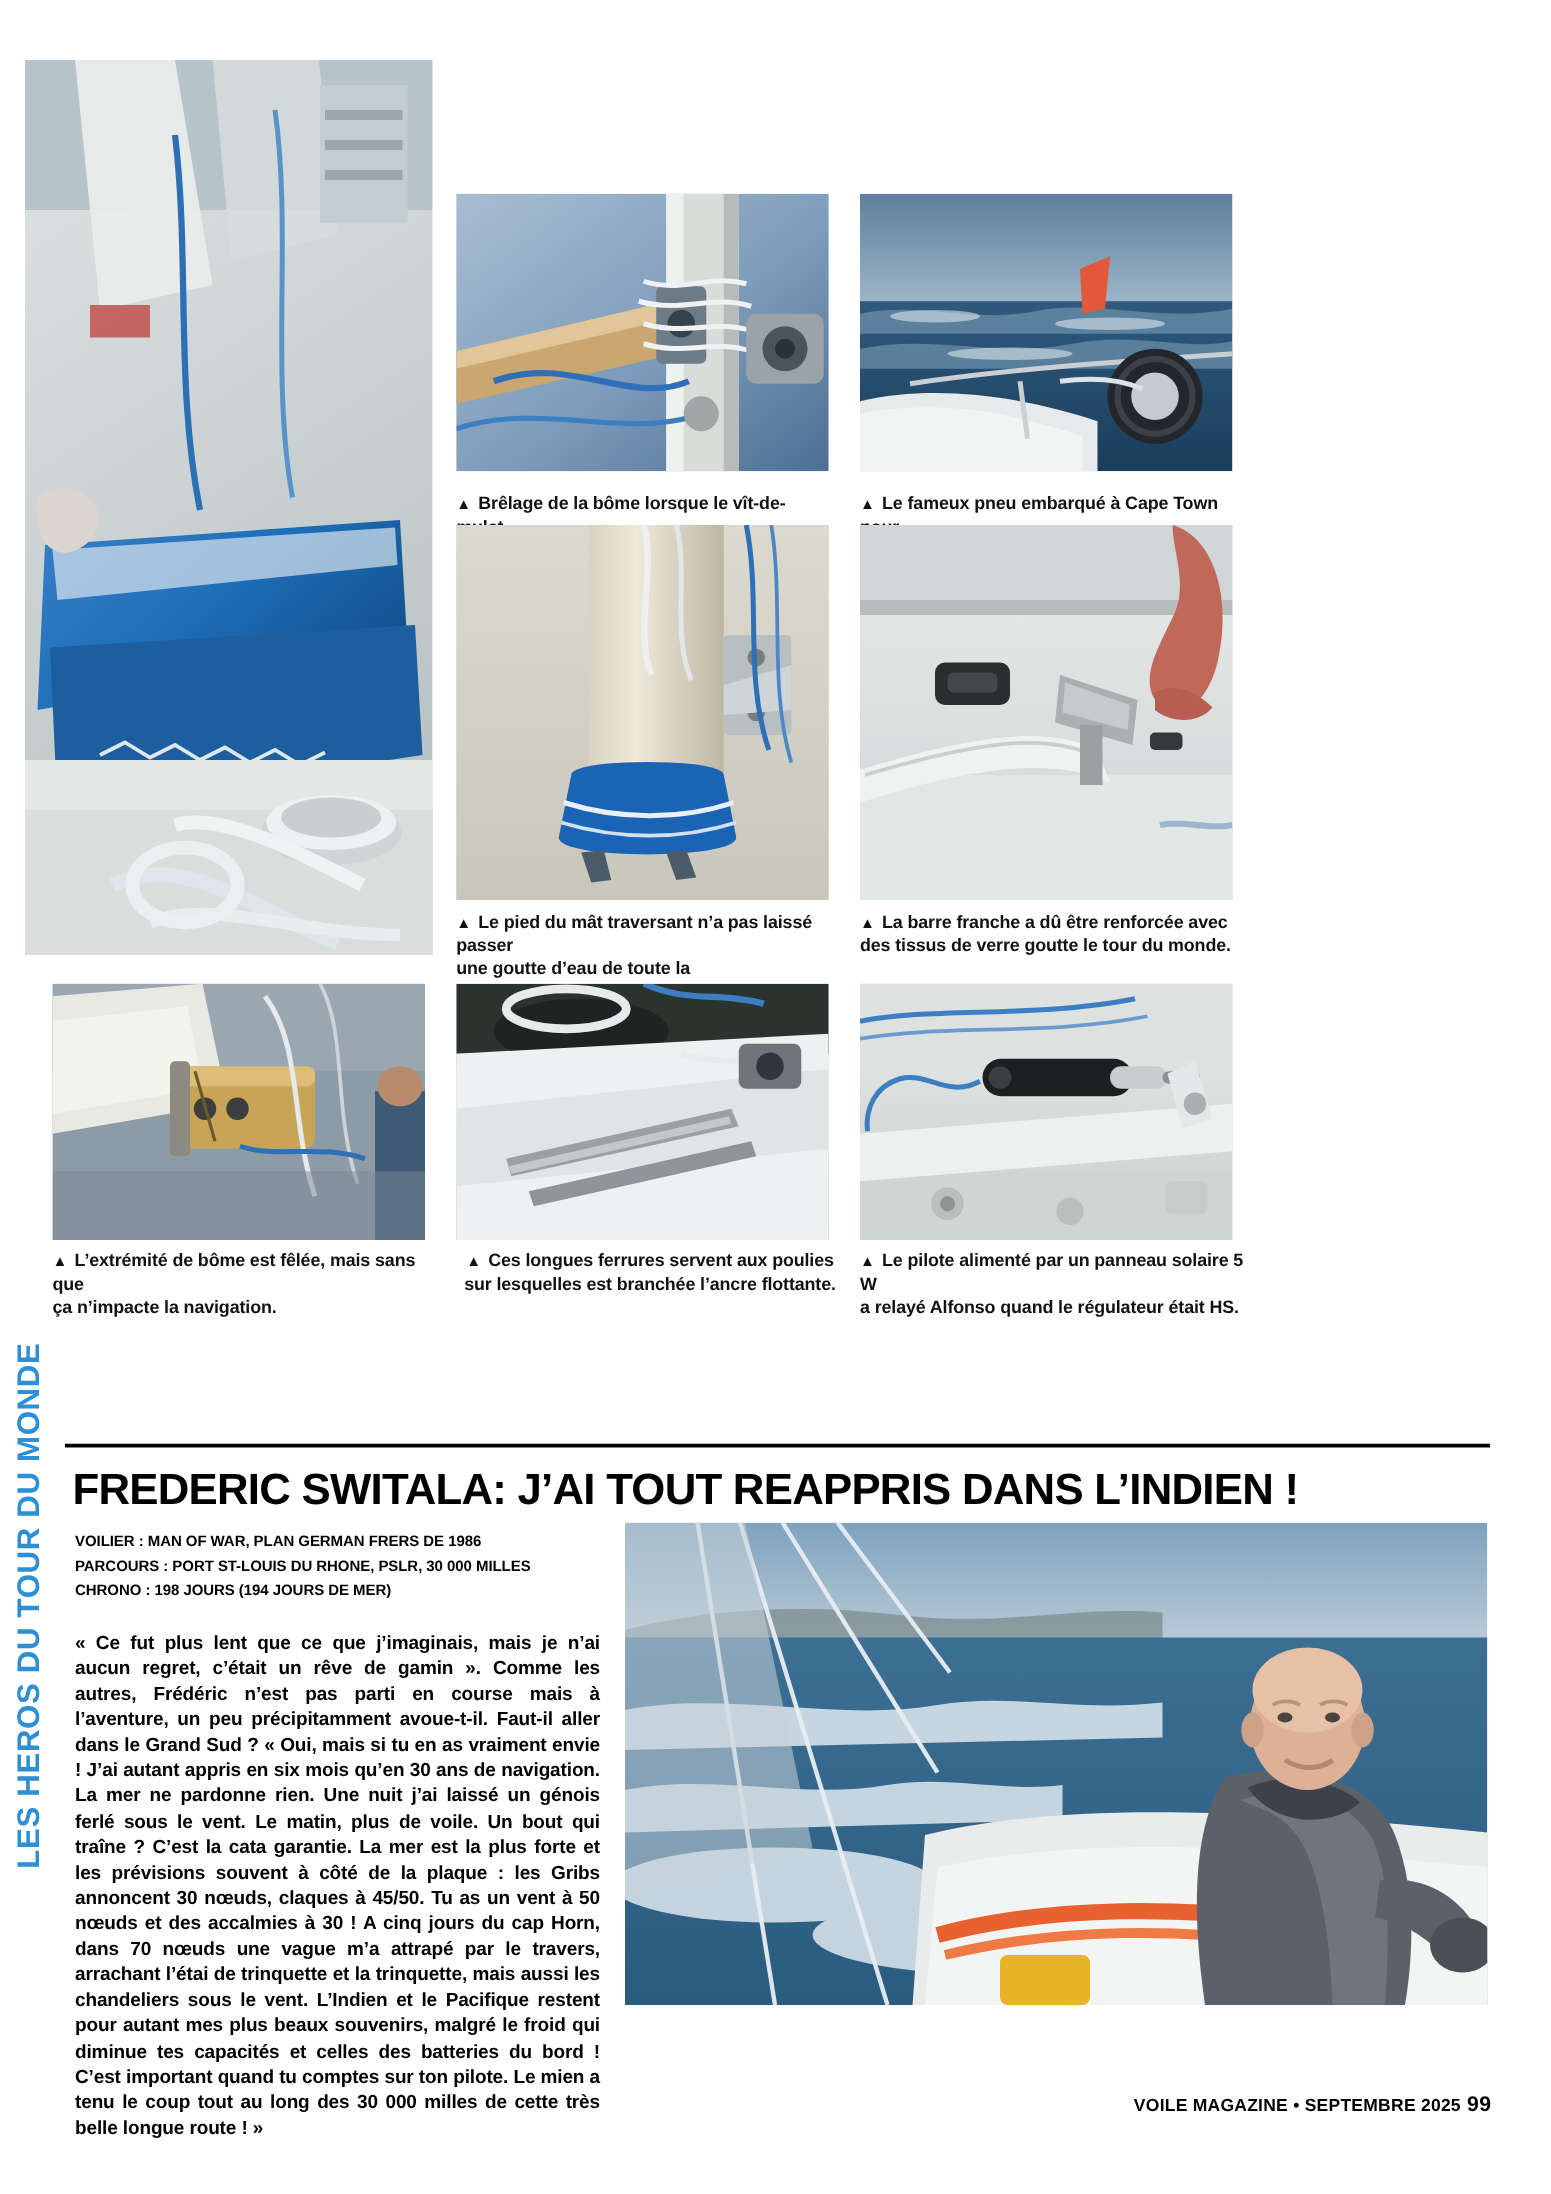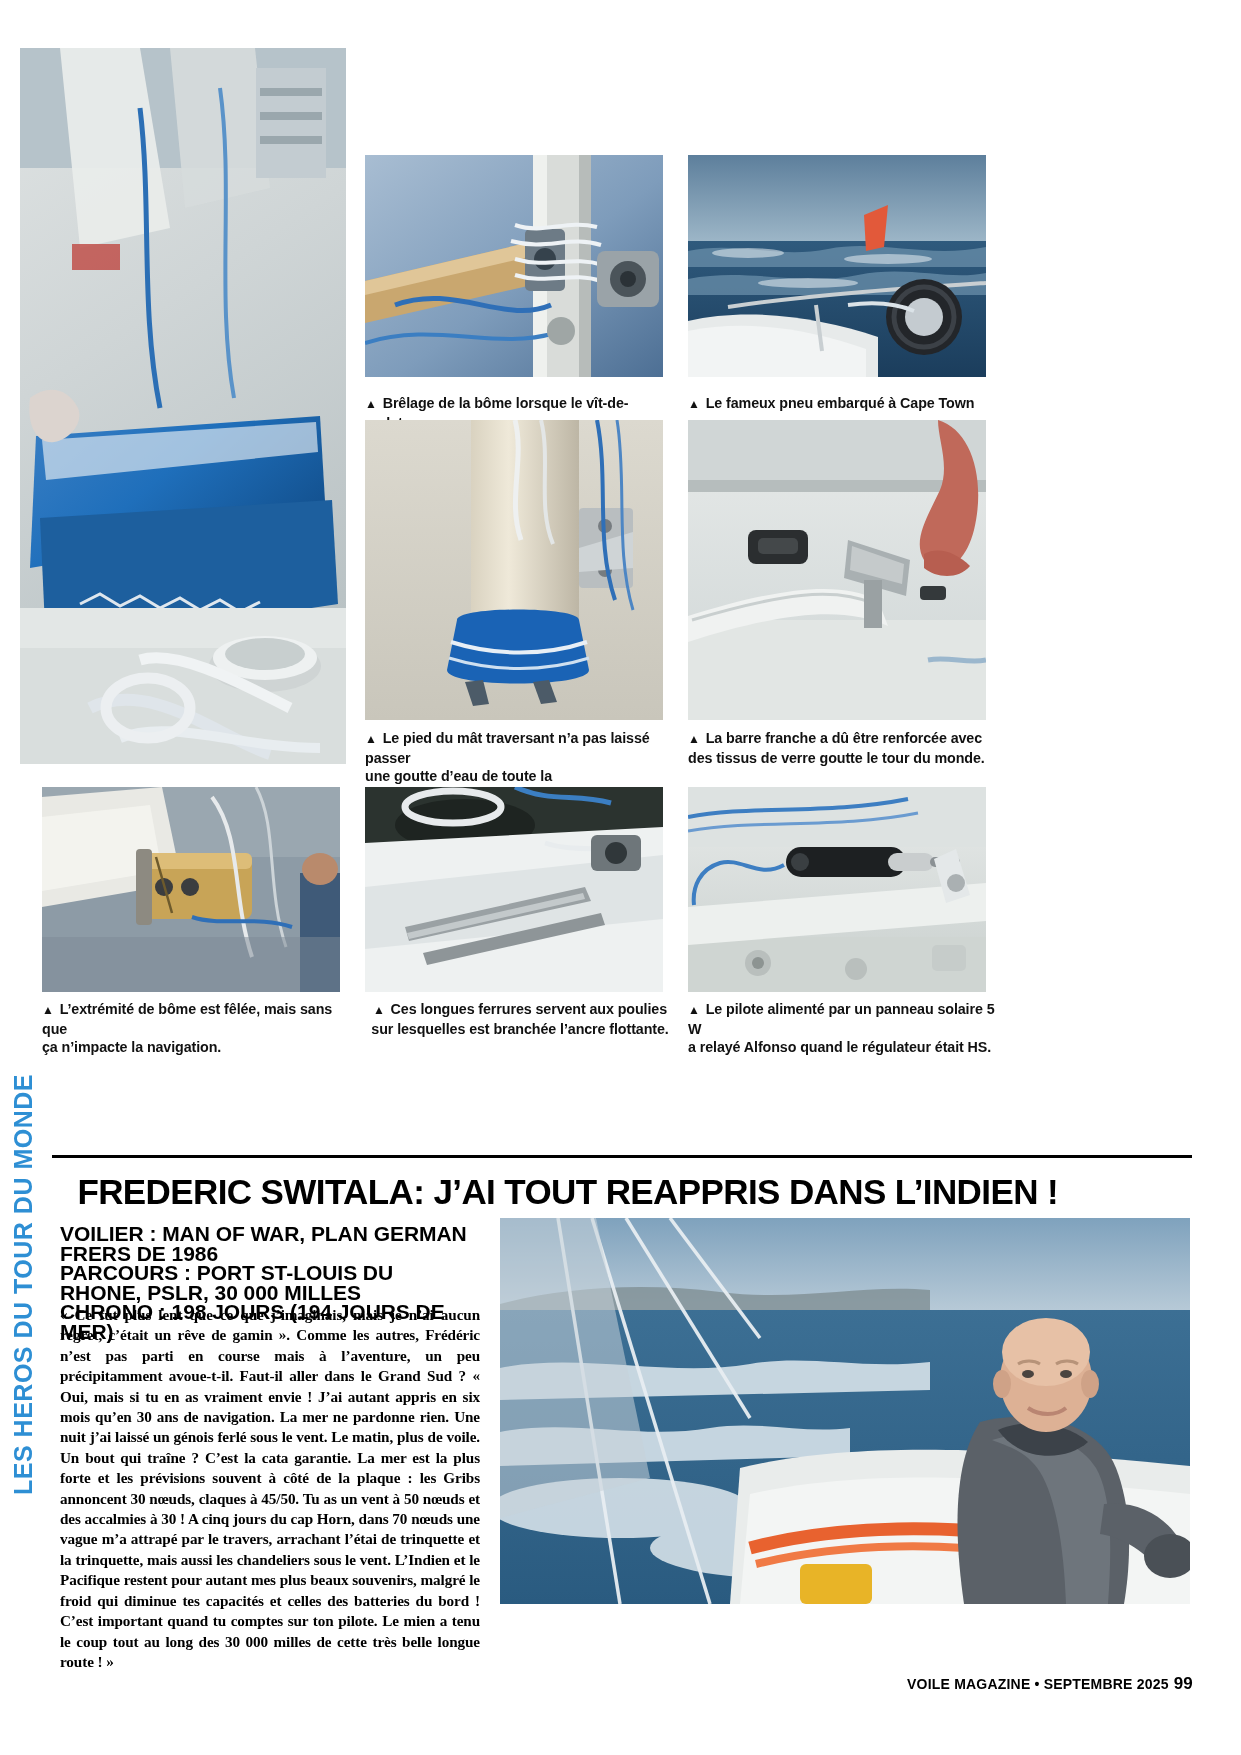--- a/index.html
+++ b/index.html
@@ -83,47 +83,45 @@
     left: 58px;
     top: 1172px;
     width: 1000px;
     font-size: 35px;
     line-height: 40px;
     font-weight: bold;
     color: #000000;
     font-stretch: condensed;
     letter-spacing: -0.6px;
     font-family: "Liberation Sans", sans-serif;
-    text-align: right;
   }
   .meta {
     position: absolute;
     left: 60px;
     top: 1224px;
     width: 420px;
-    font-size: 21px;
+    font-size: 12px;
     line-height: 19.6px;
     font-weight: bold;
     color: #000000;
     font-stretch: condensed;
     letter-spacing: -0.05px;
   }
   .body-text {
     position: absolute;
     left: 60px;
     top: 1305px;
     width: 420px;
     font-size: 15.2px;
     line-height: 20.4px;
     font-weight: bold;
     color: #000000;
     font-stretch: condensed;
     text-align: justify;
     letter-spacing: -0.1px;
-    font-family: Liberation Serif, serif;
   }
 
   
   .portrait {
     position: absolute;
     left: 500px;
     top: 1218px;
     width: 690px;
     height: 386px;
     overflow: hidden;

